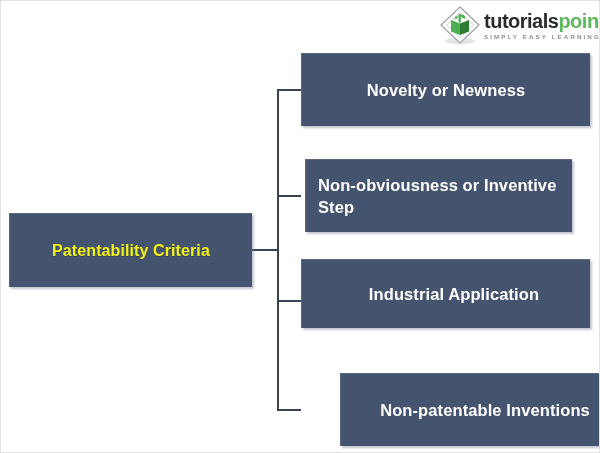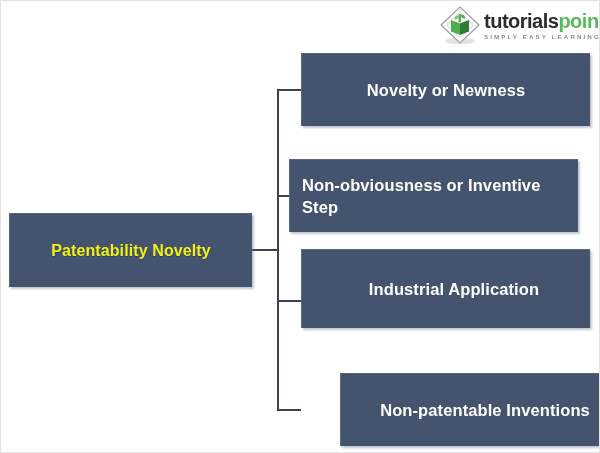--- a/index.html
+++ b/index.html
@@ -80,22 +80,22 @@
   }
   .node.root {
     color: #F2F216;
     font-size: 16px;
     text-shadow: 0 1px 0 rgba(0,0,0,0.25);
   }
   .node-label { display: block; }
 
   #node-root   { left: 8px;   top: 212px; width: 243px; height: 74px; }
   #node-leaf-1 { left: 300px; top: 52px;  width: 289px; height: 73px; }
-  #node-leaf-2 { left: 288px; top: 158px; width: 289px; height: 73px; }
-  #node-leaf-3 { left: 300px; top: 248px; width: 289px; height: 79px; padding-left: 28px; }
+  #node-leaf-2 { left: 304px; top: 158px; width: 267px; height: 73px; }
+  #node-leaf-3 { left: 300px; top: 258px; width: 289px; height: 69px; padding-left: 28px; }
   #node-leaf-4 { left: 300px; top: 372px; width: 289px; height: 73px; margin-left: 39px; }
 
   
   .conn {
     position: absolute;
     background: #3a4355;
   }
   .conn-h { height: 2px; }
   .conn-v { width: 2px; }
 
@@ -133,21 +133,21 @@
   </div>
 
   <div class="conn conn-h" id="conn-stub"></div>
   <div class="conn conn-v" id="conn-trunk"></div>
   <div class="conn conn-h" id="conn-br-1"></div>
   <div class="conn conn-h" id="conn-br-2"></div>
   <div class="conn conn-h" id="conn-br-3"></div>
   <div class="conn conn-h" id="conn-br-4"></div>
 
   <div class="node root" id="node-root">
-    <span class="node-label">Patentability Novelty</span>
+    <span class="node-label">Patentability Criteria</span>
   </div>
 
   <div class="node" id="node-leaf-1">
     <span class="node-label">Novelty or Newness</span>
   </div>
   <div class="node" id="node-leaf-2">
     <span class="node-label">Non-obviousness or Inventive Step</span>
   </div>
   <div class="node" id="node-leaf-3">
     <span class="node-label">Industrial Application</span>

